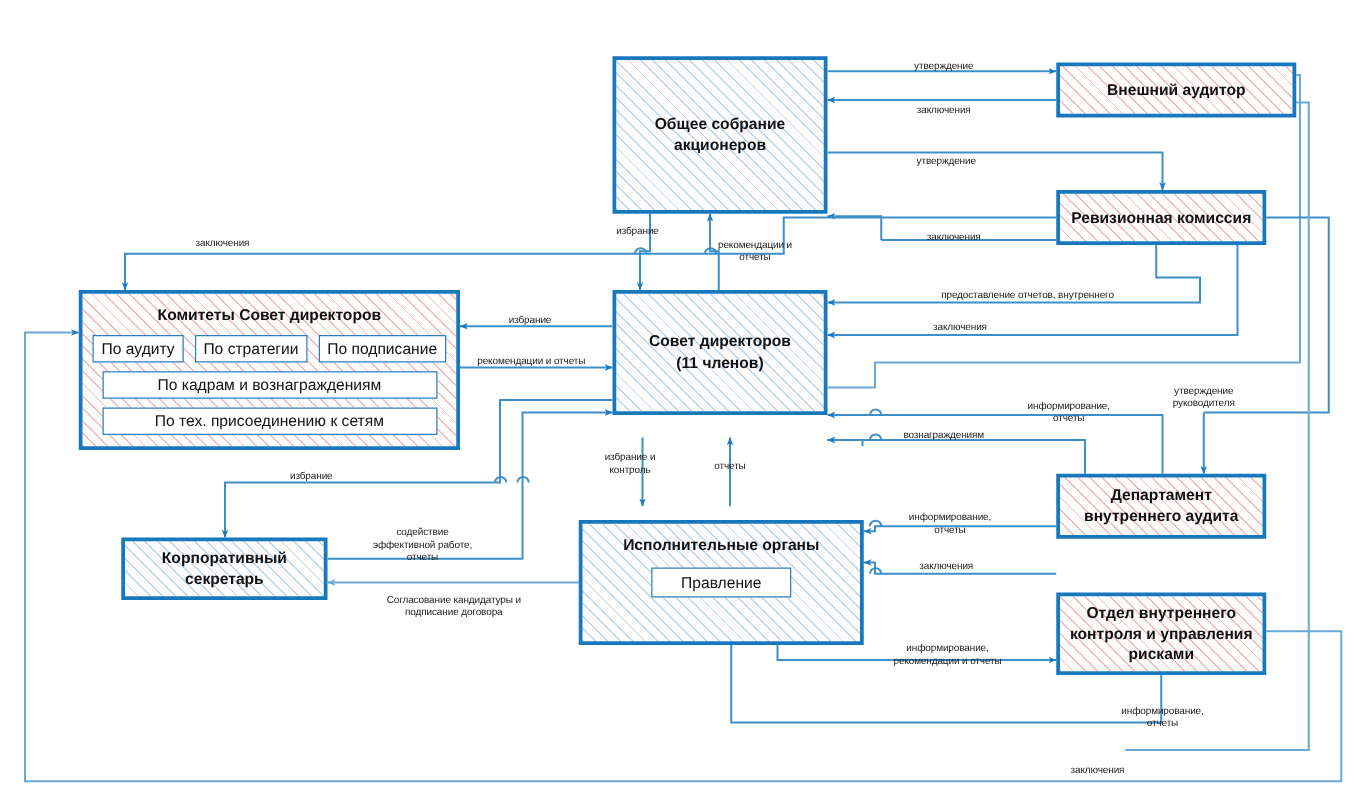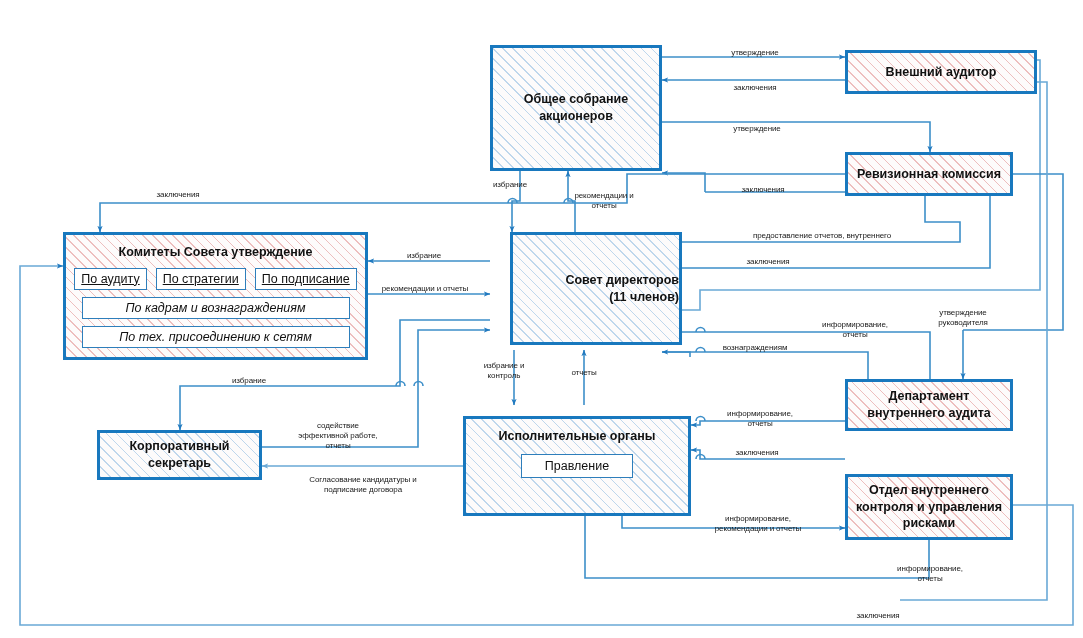--- a/index.html
+++ b/index.html
@@ -44,22 +44,22 @@
     line-height:1;
     display:flex;align-items:center;justify-content:center;
     text-align:center;
     white-space:nowrap;
   }
 
   
   #n-committees{align-items:center;justify-content:flex-start;padding-top:9px;}
   #n-committees .ttl{margin-bottom:7px;font-size:12.5px;}
   .row-chips{display:flex;gap:9px;justify-content:center;width:100%;margin-bottom:7px;}
-  .row-chips .subbox{height:22px;padding:0 6px;text-decoration:underline;}
-  .wide-chip{height:22px;width:268px;margin:0 auto 7px auto;font-style:italic;}
+  .row-chips .subbox{height:22px;padding:0 6px;}
+  .wide-chip{height:22px;width:268px;margin:0 auto 7px auto;}
 
   
   #n-exec{align-items:center;justify-content:flex-start;padding-top:9px;}
   #n-exec .ttl{margin-bottom:9px;}
   #n-exec .subbox{height:24px;}
   #e-ceo{width:155px;margin-bottom:10px;}
   #e-board{width:112px;}
 
   .lbl{
     position:absolute;
@@ -172,31 +172,31 @@
 
   <div class="node" id="n-external-auditor" style="left:845px;top:50px;width:192px;height:44px;">
     <span class="ttl" style="white-space: pre-line;">Внешний аудитор</span>
   </div>
 
   <div class="node" id="n-audit-commission" style="left:845px;top:152px;width:168px;height:44px;">
     <span class="ttl" style="white-space: pre-line;">Ревизионная комиссия</span>
   </div>
 
   <div class="node" id="n-committees" style="left:63px;top:232px;width:305px;height:128px;">
-    <span class="ttl" style="white-space: pre-line;">Комитеты Совета утверждение</span>
+    <span class="ttl" style="white-space: pre-line;">Комитеты Совет директоров</span>
     <div class="row-chips">
       <div class="subbox">По аудиту</div>
       <div class="subbox">По стратегии</div>
       <div class="subbox">По подписание</div>
     </div>
     <div class="subbox wide-chip">По кадрам и вознаграждениям</div>
     <div class="subbox wide-chip">По тех. присоединению к сетям</div>
   </div>
 
-  <div class="node blue" id="n-board" style="left:510px;top:232px;width:172px;height:113px;text-align:right;">
+  <div class="node blue" id="n-board" style="left:490px;top:232px;width:172px;height:100px;">
     <span class="ttl" style="white-space: pre-line;">Совет директоров
 (11 членов)</span>
   </div>
 
   <div class="node" id="n-internal-audit" style="left:845px;top:379px;width:168px;height:52px;">
     <span class="ttl" style="white-space: pre-line;">Департамент
 внутреннего аудита</span>
   </div>
 
   <div class="node blue" id="n-secretary" style="left:97px;top:430px;width:165px;height:50px;">

